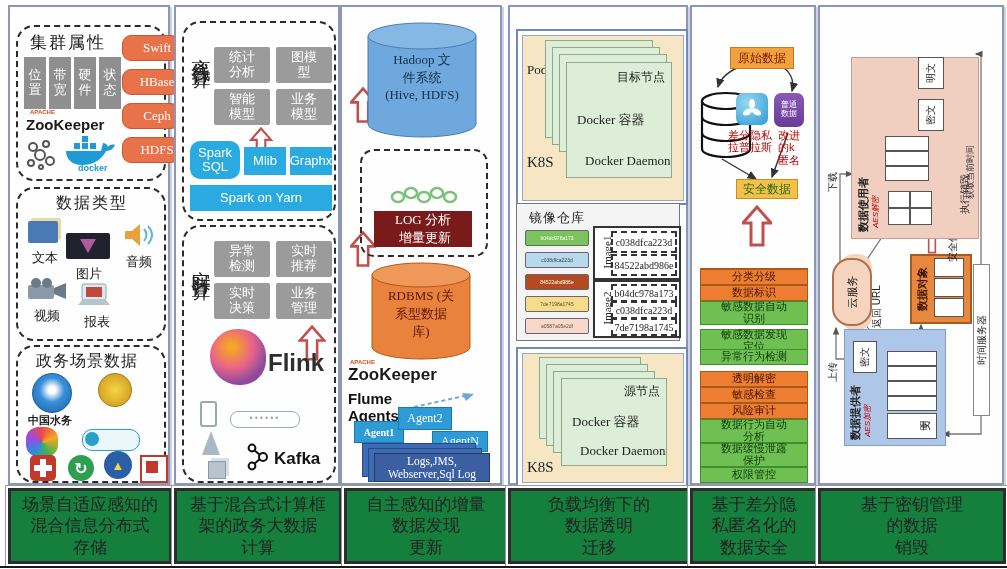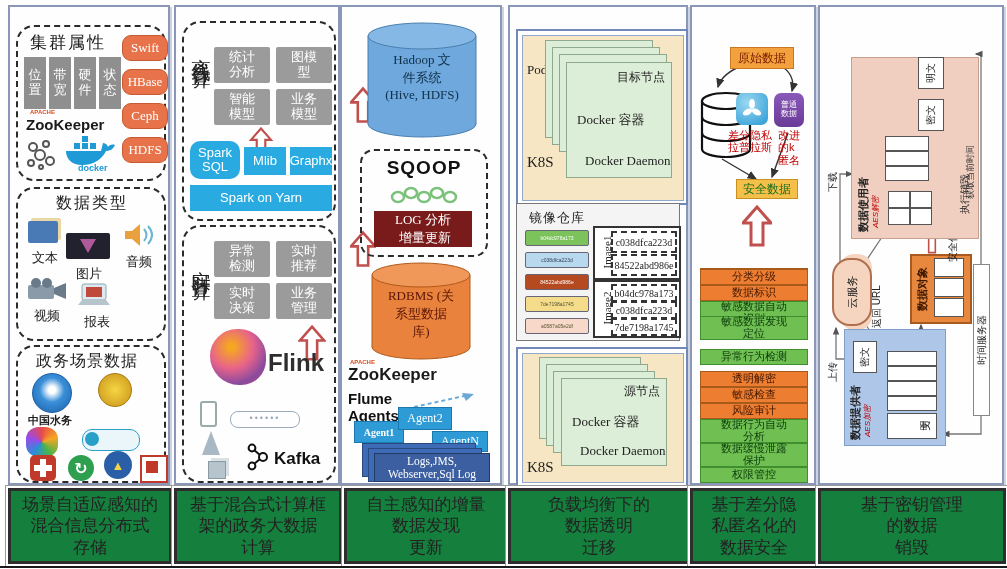--- a/index.html
+++ b/index.html
@@ -11,21 +11,21 @@
   .serif{font-family:"Liberation Serif","DejaVu Serif",serif;}
   .panel{position:absolute;top:5px;height:476px;background:#fefefe;
          border:2px solid #8a97b8;box-shadow:2px 2px 0 #cdd3e0;}
   .caption{position:absolute;top:488px;height:70px;background:#15803d;
            border:3px solid #2e2e2e;box-shadow:0 0 0 2px #fff,0 0 0 3px #999;
            display:flex;align-items:center;justify-content:center;text-align:center;
            font-family:"Liberation Serif","DejaVu Serif",serif;font-size:17px;line-height:1.25;white-space:pre-line;}
   .dashed{position:absolute;border:2px dashed #2b2b2b;border-radius:18px;}
   .graybox{background:#9b9b9b;color:#fff;font-size:13px;line-height:1.12;border-radius:2px;}
   .bluebox{background:#29abe2;color:#fff;font-size:13px;line-height:1.1;}
-  .store{background:#e8734a;color:#fff;border-radius:9px;font-size:13px;border:1px solid #c65a32;}
+  .store{background:#e8734a;color:#fff;border-radius:9px;font-size:13px;border:1px solid #c65a32;padding-left:12px;}
   .attr{background:#8f8f8f;color:#fff;font-size:13px;line-height:1.15;word-break:break-all;padding:3px 0;}
   .vtitle{writing-mode:vertical-lr;text-orientation:upright;font-size:19px;letter-spacing:4px;
           font-family:"Liberation Serif","DejaVu Serif",serif;}
   .o5{background:#ed7d31;border:1px solid #a85a1a;color:#431800;font-size:11px;line-height:1.05;}
   .g5{background:#70bf53;border:1px solid #3f8f2f;color:#0a3a0a;font-size:11px;line-height:1.05;}
   .hash{border:2px dashed #333;background:#fff;font-size:10px;font-family:"Liberation Serif",serif;}
   .chip{border:1px solid #667;font-size:5px;overflow:hidden;border-radius:2px;}
   .k8sOuter{position:absolute;border:2px solid #7288b8;background:#fff;padding:4px;}
   .k8sTan{position:relative;width:100%;height:100%;background:#f6e6c4;border:1px solid #90a8cc;}
   .sheet{position:absolute;background:#ddeed8;border:1px solid #8fa98f;}
@@ -192,21 +192,20 @@
         <line x1="2" y1="15" x2="2" y2="103" stroke="#4a7fb0"></line>
           <line x1="110" y1="15" x2="110" y2="103" stroke="#4a7fb0"></line>
         <ellipse cx="56" cy="15" rx="54" ry="13" fill="#85b8e4" stroke="#4a7fb0"></ellipse>
       </svg>
       <div class="cylText serif" style="top:30px;font-size:13px;color:#10304a;">Hadoop 文
 件系统
 (Hive, HDFS)</div>
     </div>
 
     <div class="dashed" style="left:18px;top:142px;width:124px;height:104px;border-radius:14px;">
-      <div class="abs" style="left:0;top:6px;width:100%;text-align:center;font-size:19px;font-weight:bold;color:#111;letter-spacing:1px;">SQOOP</div>
       <svg class="abs" style="left:28px;top:34px;" width="68" height="20" viewBox="0 0 68 20">
         <g fill="none" stroke="#7ac17a" stroke-width="2.5">
           <ellipse cx="8" cy="12" rx="6" ry="5"></ellipse>
             <ellipse cx="21" cy="8" rx="6" ry="5"></ellipse>
           <ellipse cx="34" cy="12" rx="6" ry="5"></ellipse>
             <ellipse cx="47" cy="8" rx="6" ry="5"></ellipse>
           <ellipse cx="60" cy="12" rx="6" ry="5"></ellipse>
         </g>
       </svg>
       <div class="abs flexc pre serif" style="left:12px;top:60px;width:98px;height:36px;background:#7a1b1b;color:#fff;font-size:13px;text-align:right;">LOG 分析
@@ -337,21 +336,21 @@
     <div class="abs flexc serif" style="left:44px;top:172px;width:60px;height:18px;background:#f5c04a;border:1px solid #c89020;font-size:12px;color:#1d6b1d;">安全数据</div>
     <svg class="abs" style="left:50px;top:198px;" width="30" height="42" viewBox="0 0 30 42">
       <path d="M15 2 L29 18 L21 18 L21 40 L9 40 L9 18 L1 18 Z" fill="#fff" stroke="#c0504d" stroke-width="3"></path>
       </svg>
 
     <div class="abs o5 flexc" style="left:8px;top:261px;width:106px;height:14px;text-decoration:underline;">数据梳理</div>
     <div class="abs o5 flexc" style="left:8px;top:262px;width:106px;height:14px;">分类分级</div>
     <div class="abs o5 flexc" style="left:8px;top:278px;width:106px;height:14px;">数据标识</div>
     <div class="abs g5 flexc pre" style="left:8px;top:294px;width:106px;height:22px;">敏感数据自动
 识别</div>
-    <div class="abs g5 flexc pre" style="left:8px;top:309px;width:106px;height:22px;">敏感数据发现
+    <div class="abs g5 flexc pre" style="left:8px;top:322px;width:106px;height:22px;">敏感数据发现
 定位</div>
     <div class="abs g5 flexc" style="left:8px;top:342px;width:106px;height:14px;">异常行为检测</div>
     <div class="abs o5 flexc" style="left:8px;top:364px;width:106px;height:14px;">透明解密</div>
     <div class="abs o5 flexc" style="left:8px;top:380px;width:106px;height:14px;">敏感检查</div>
     <div class="abs o5 flexc" style="left:8px;top:396px;width:106px;height:14px;">风险审计</div>
     <div class="abs g5 flexc pre" style="left:8px;top:412px;width:106px;height:22px;">数据行为自动
 分析</div>
     <div class="abs g5 flexc pre" style="left:8px;top:436px;width:106px;height:22px;">数据缓慢泄露
 保护</div>
     <div class="abs g5 flexc" style="left:8px;top:460px;width:106px;height:14px;">权限管控</div>

